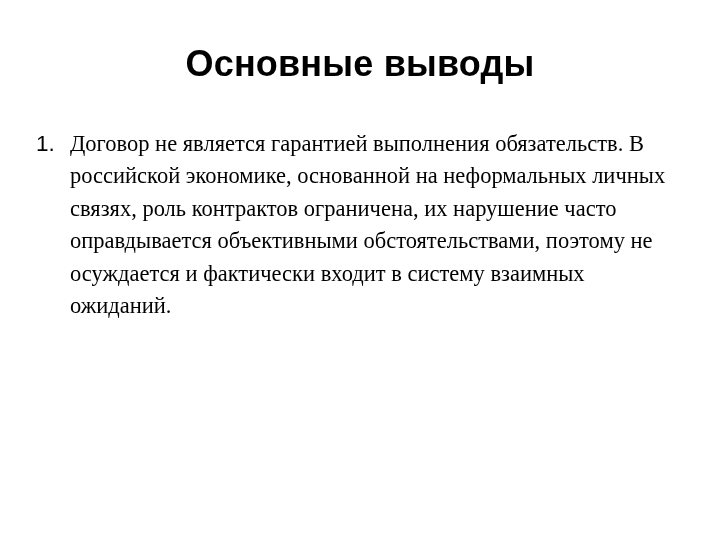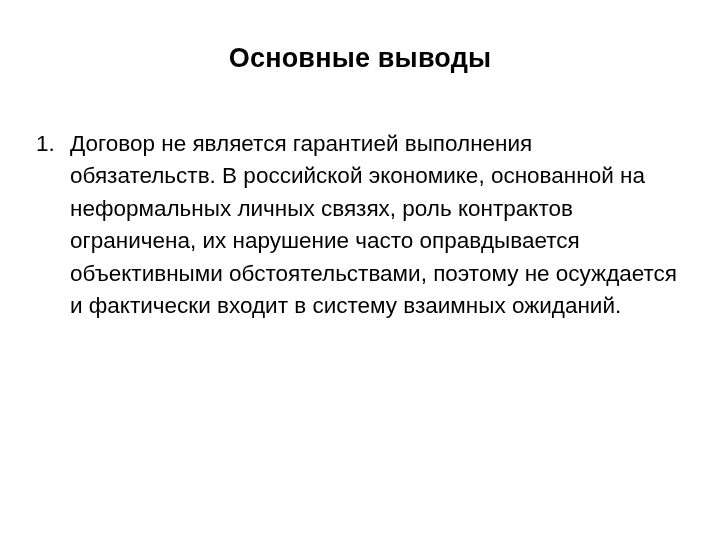--- a/index.html
+++ b/index.html
@@ -19,21 +19,21 @@
     width: 720px;
     height: 540px;
     box-sizing: border-box;
   }
   .slide-title {
     position: absolute;
     top: 44px;
     left: 0;
     width: 720px;
     text-align: center;
-    font-size: 27px;
+    font-size: 36px;
     font-weight: bold;
     letter-spacing: 0.2px;
     line-height: 1.1;
   }
   .content {
     position: absolute;
     top: 128px;
     left: 36px;
     width: 648px;
   }
@@ -47,20 +47,21 @@
   }
   .bullet .marker {
     position: absolute;
     left: 0;
     top: 0;
     font-size: 22.5px;
     line-height: 1.44;
   }
   .bullet .bullet-text {
     display: block;
+    font-family: Liberation Serif, serif;
   }
 </style>
 </head>
 <body>
 
 <div class="slide">
 
   <div class="slide-title">Основные выводы</div>
 
   <div class="content">

